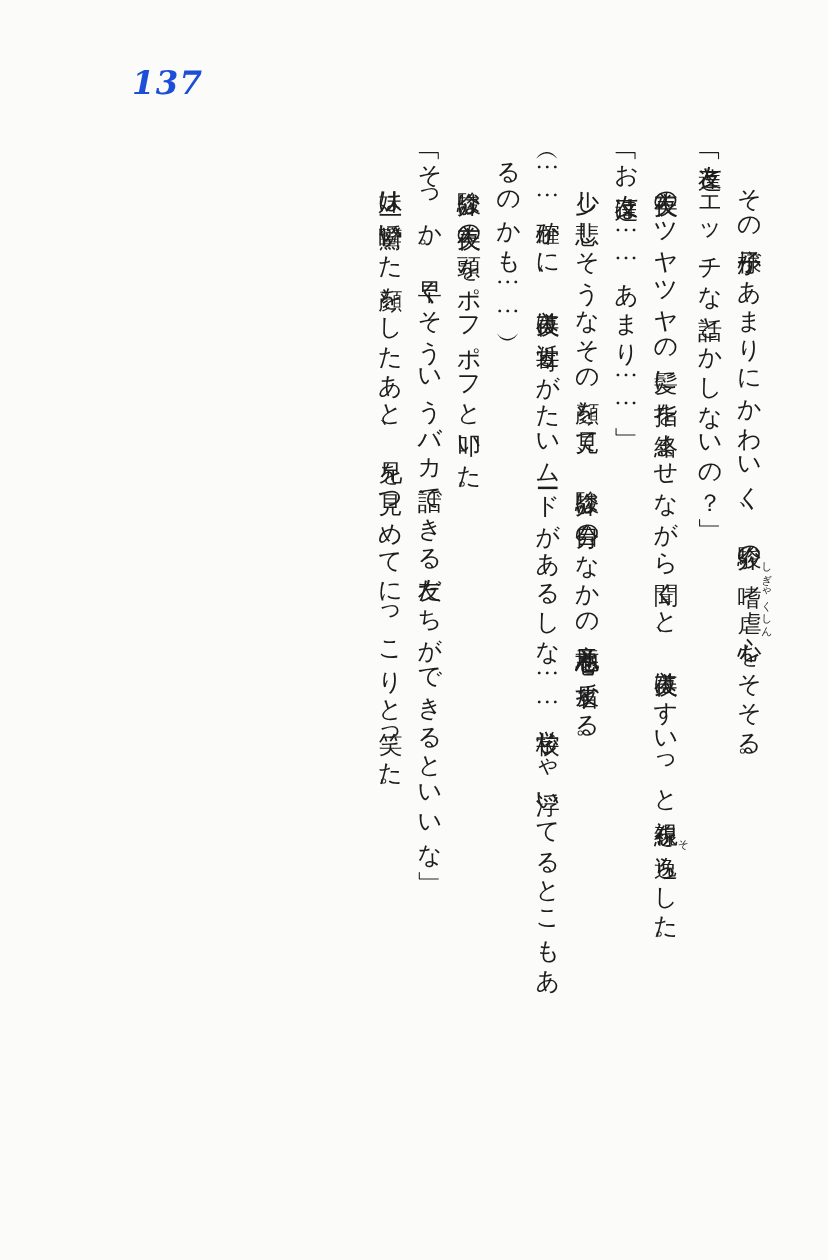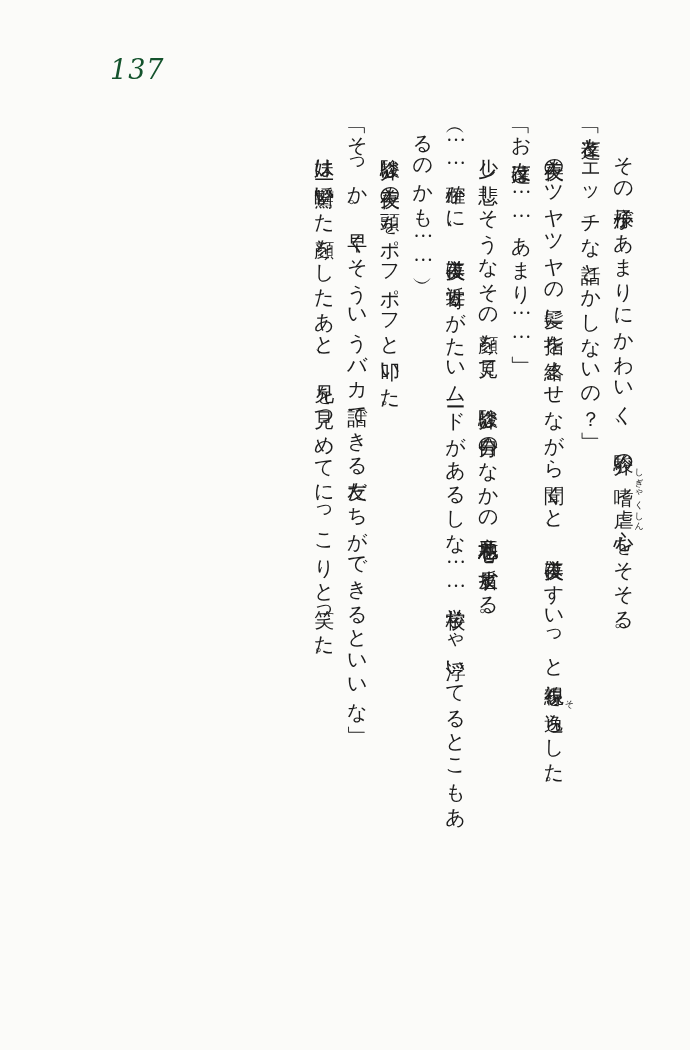--- a/index.html
+++ b/index.html
@@ -55,21 +55,21 @@
   rt {
     font-size: 9px;
     letter-spacing: 0.5px;
     color: #2a2a2a;
   }
 </style>
 </head>
 <body style="background: rgb(251, 251, 249);">
 
 <div class="page">
-  <div class="page-number" style="color: #14532d;">137</div>
+  <div class="page-number" style="color: #1d4ed8; font-weight: bold;">137</div>
   <div class="text-block" style="color: rgb(29, 29, 29);">
       <p class="indented">その様子があまりにかわいく、駿介の<ruby>嗜虐心<rt>しぎゃくしん</rt></ruby>をそそる。</p>
       <p>「友達とエッチな話とかしないの？」</p>
       <p class="indented">美夜のツヤツヤの髪に指を絡ませながら聞くと、美夜はすいっと視線を<ruby>逸<rt>そ</rt></ruby>らした。</p>
       <p>「お友達は……あまり……」</p>
       <p class="indented">少し悲しそうなその顔を見て、駿介は自分のなかの意地悪心を反省する。</p>
       <p>（……確かに、美夜は近寄りがたいムードがあるしな……学校じゃ浮いてるとこもあ</p>
       <p>るのかも……）</p>
       <p class="indented">駿介は美夜の頭をポフポフと叩いた。</p>
       <p>「そっか。早くそういうバカ話できる友だちができるといいな」</p>

